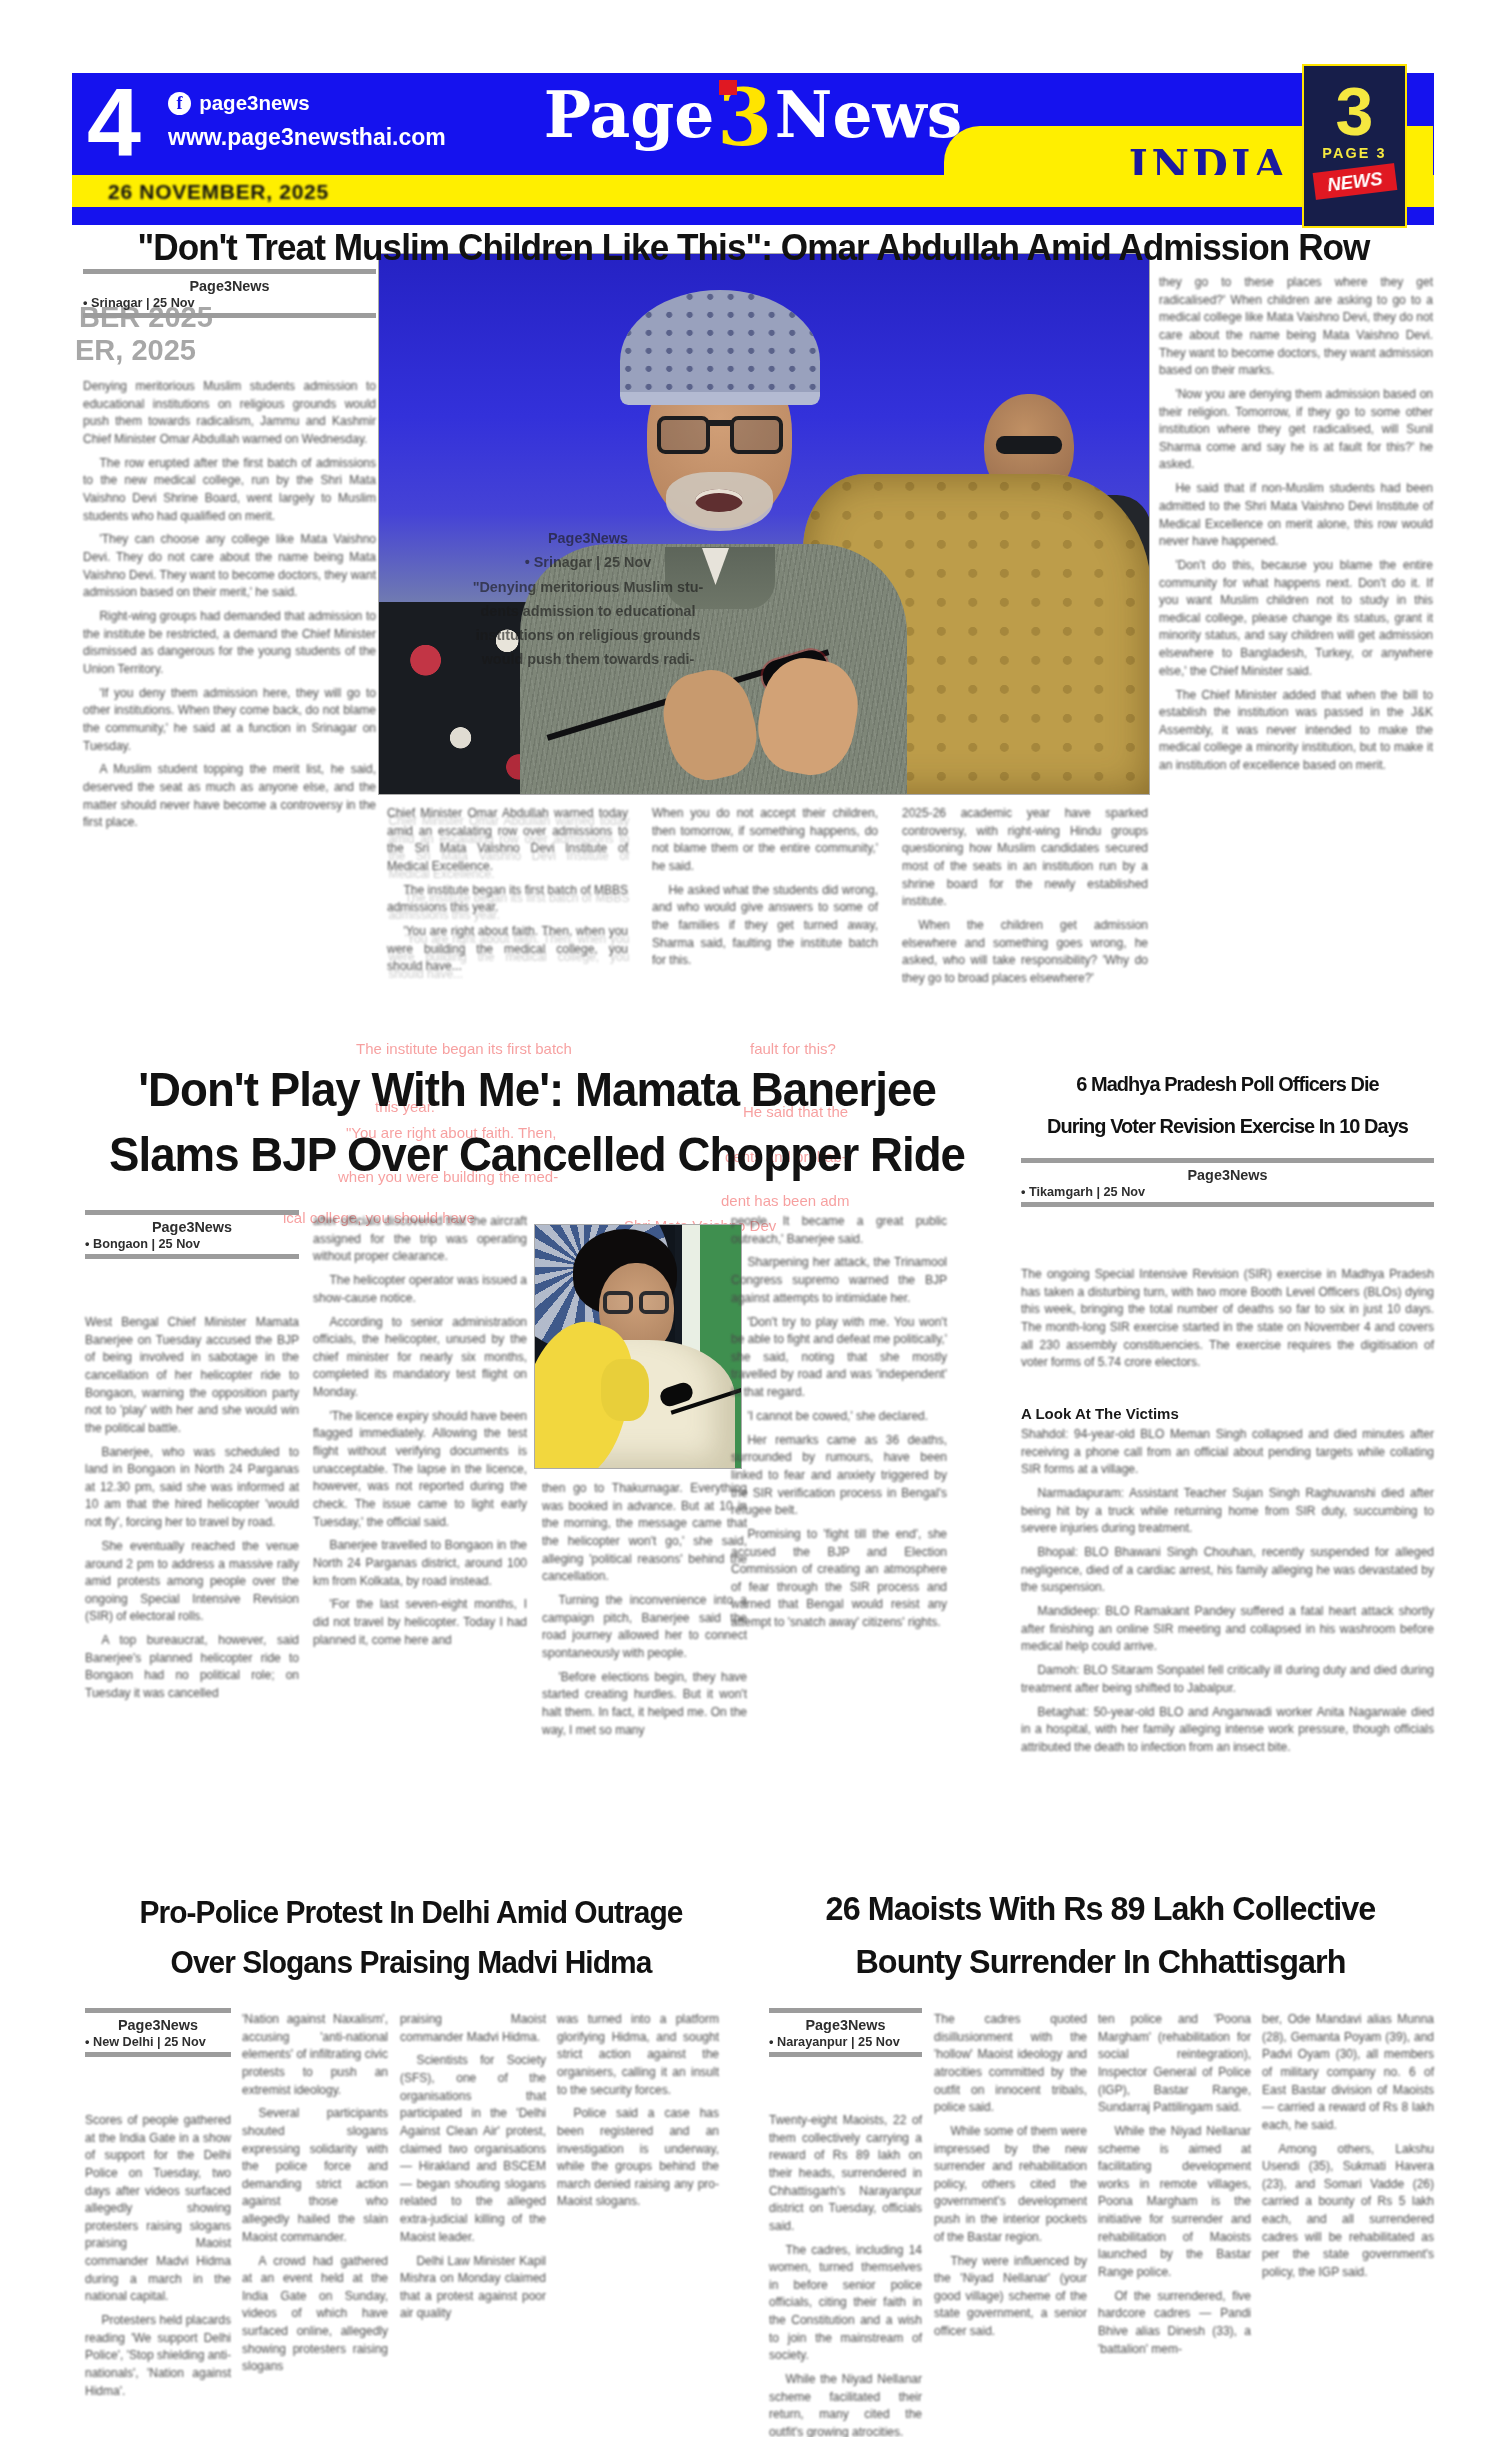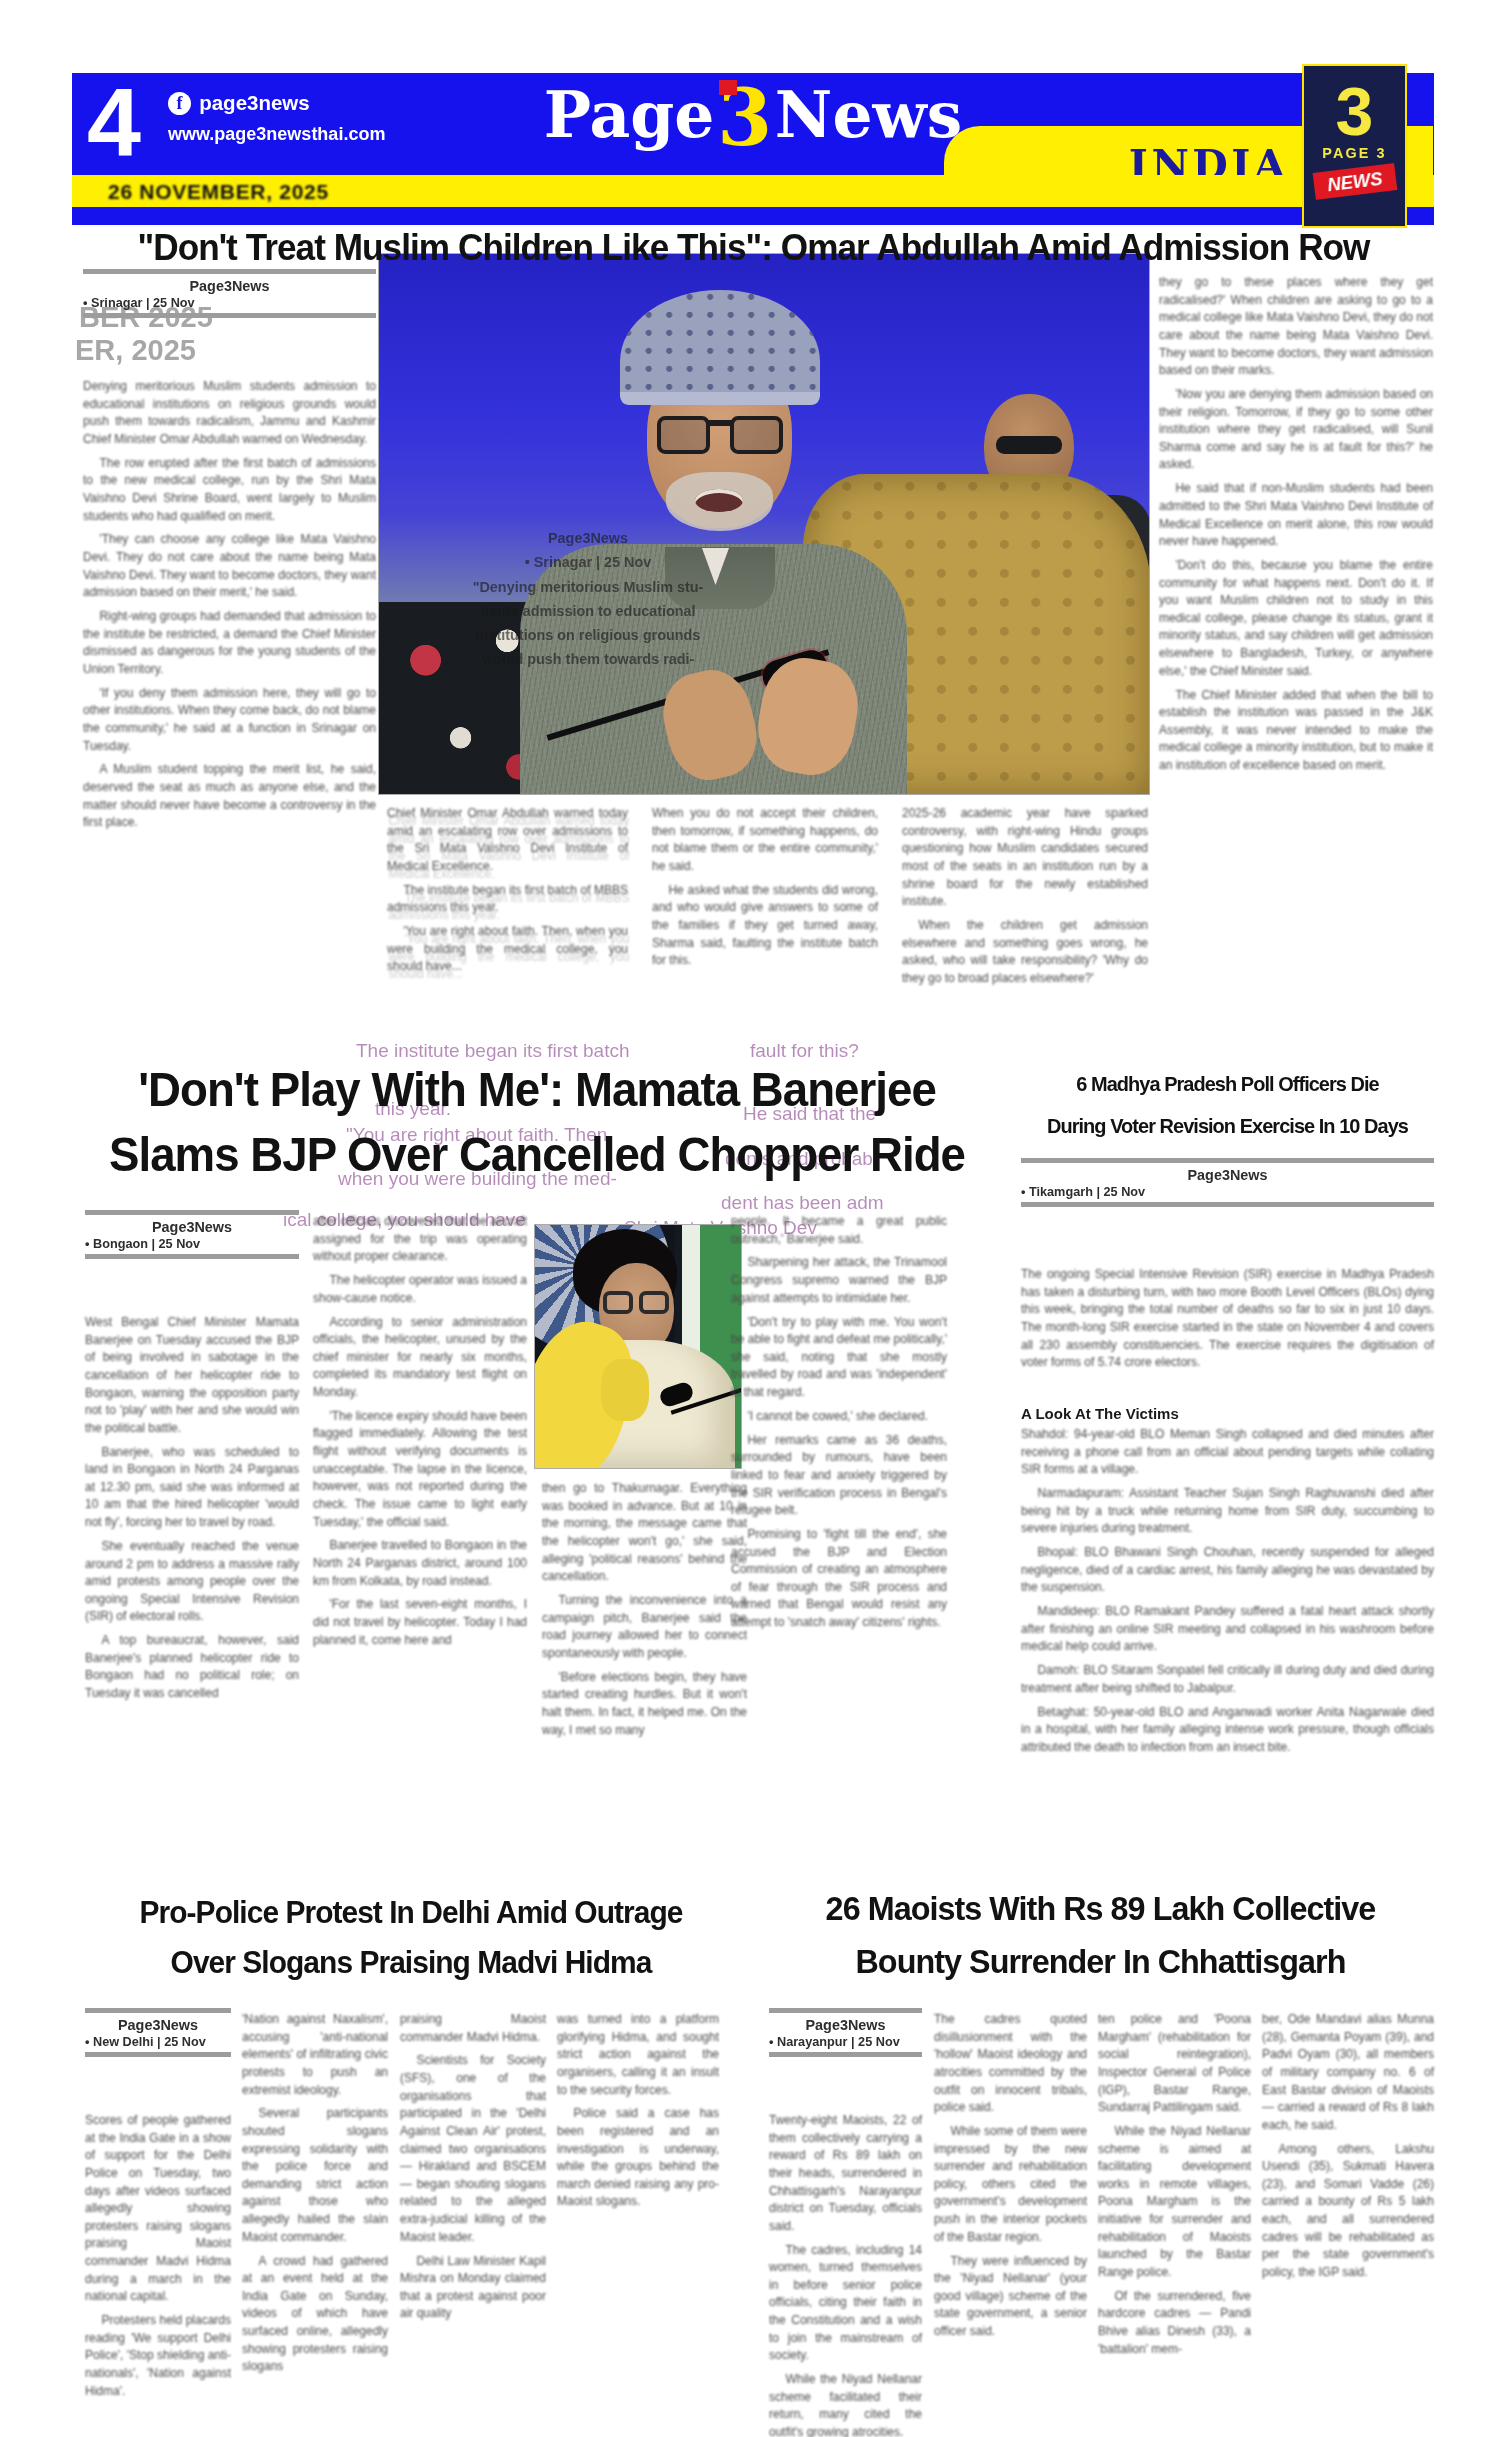--- a/index.html
+++ b/index.html
@@ -5,21 +5,21 @@
   html,body{margin:0;padding:0;background:#fff;}
   body{font-family:"Liberation Sans",sans-serif;}
   #page{position:relative;width:1506px;height:2438px;background:#fff;overflow:hidden;}
   .abs{position:absolute;}
   
   .topbar{background:#1512ee;}
   .pageno{color:#fff;font-weight:bold;font-size:97px;line-height:1;filter:blur(0.4px);}
   .fbline{color:#fff;font-weight:bold;font-size:20.5px;display:flex;align-items:center;gap:8.2px;filter:blur(0.4px);}
   .fbicon{display:inline-flex;width:23px;height:23px;border-radius:50%;background:#fff;color:#1512ee;
           font-family:"Liberation Serif",serif;font-weight:bold;font-size:18px;align-items:center;justify-content:center;}
-  .site{color:#fff;font-weight:bold;font-size:18px;filter:blur(0.4px);}
+  .site{color:#fff;font-weight:bold;font-size:23px;filter:blur(0.4px);}
   .masthead{color:#fff;font-family:"DejaVu Serif",serif;font-weight:bold;font-size:63px;line-height:1;
             display:flex;align-items:flex-start;filter:blur(0.3px);}
   .masthead .digit{color:#ffe400;font-size:79px;line-height:.85;position:relative;margin:0 2.7px;}
   .notch{position:absolute;left:1.4px;top:-4.1px;width:18px;height:15px;background:#e01822;}
   .indiaband{background:#ffef00;border-top-left-radius:36px;}
   .india{color:#1c1a9e;font-family:"DejaVu Serif",serif;font-weight:bold;font-size:41px;letter-spacing:3.4px;filter:blur(0.3px);}
   .datebar{background:#ffef00;}
   .datetxt{color:#111;font-weight:bold;font-size:21px;letter-spacing:0.7px;filter:blur(1px);}
   .bluestrip{background:#1512ee;}
   .logobox{background:#171e4a;border:2.7px solid #ffe400;box-sizing:border-box;text-align:center;}
@@ -33,21 +33,21 @@
   
   .col{position:absolute;text-align:justify;color:#4b4b4b;filter:blur(0.8px);font-size:12px;line-height:1.47;}
   .col p{margin:0 0 6.2px;text-indent:16.4px;}
   .col p:first-child{text-indent:0;}
   .doubled p{text-shadow:1.4px 8.2px 0 rgba(80,80,80,.30);}
   .byline{filter:blur(0.7px);color:#2e2e2e;}
   .byline .bar{height:4.8px;background:#9c9c9c;margin:3.4px 0;}
   .byline .src{text-align:center;font-weight:bold;font-size:14.4px;}
   .byline .place{font-weight:bold;font-size:12.7px;margin:2.1px 0;text-align:left;}
   .subhead{font-weight:bold;color:#1a1a1a;font-size:15px;filter:blur(0.6px);margin:6.8px 0 5.5px;}
-  .ghost{position:absolute;white-space:nowrap;color:#701a75;opacity:.5;filter:blur(0.5px);font-size:19px;z-index:1;}
+  .ghost{position:absolute;white-space:nowrap;color:#ef4444;opacity:.5;filter:blur(0.5px);font-size:15px;z-index:1;}
   .ghostbig{font-size:29px;font-weight:bold;color:#8a8a8a;opacity:.75;}
   .z2{z-index:2;}
   
   .photo{position:absolute;overflow:hidden;border:0.7px solid #aaa;box-sizing:border-box;}
   .op-bg{position:absolute;inset:0;background:linear-gradient(180deg,#2522c4 0%,#3331da 30%,#4543d6 48%,#6f79b2 64%,#98a0ab 76%,#8d949e 100%);}
   .op-flowers{position:absolute;left:0;top:348px;width:233px;height:194px;background:
      radial-gradient(circle at 20% 30%,#c23545 0 15px,transparent 15.7px),
      radial-gradient(circle at 55% 20%,#e8e4da 0 11px,transparent 11.6px),
      radial-gradient(circle at 75% 55%,#c23545 0 13.7px,transparent 14.4px),
      radial-gradient(circle at 35% 70%,#e0dcd2 0 10.3px,transparent 11px),

